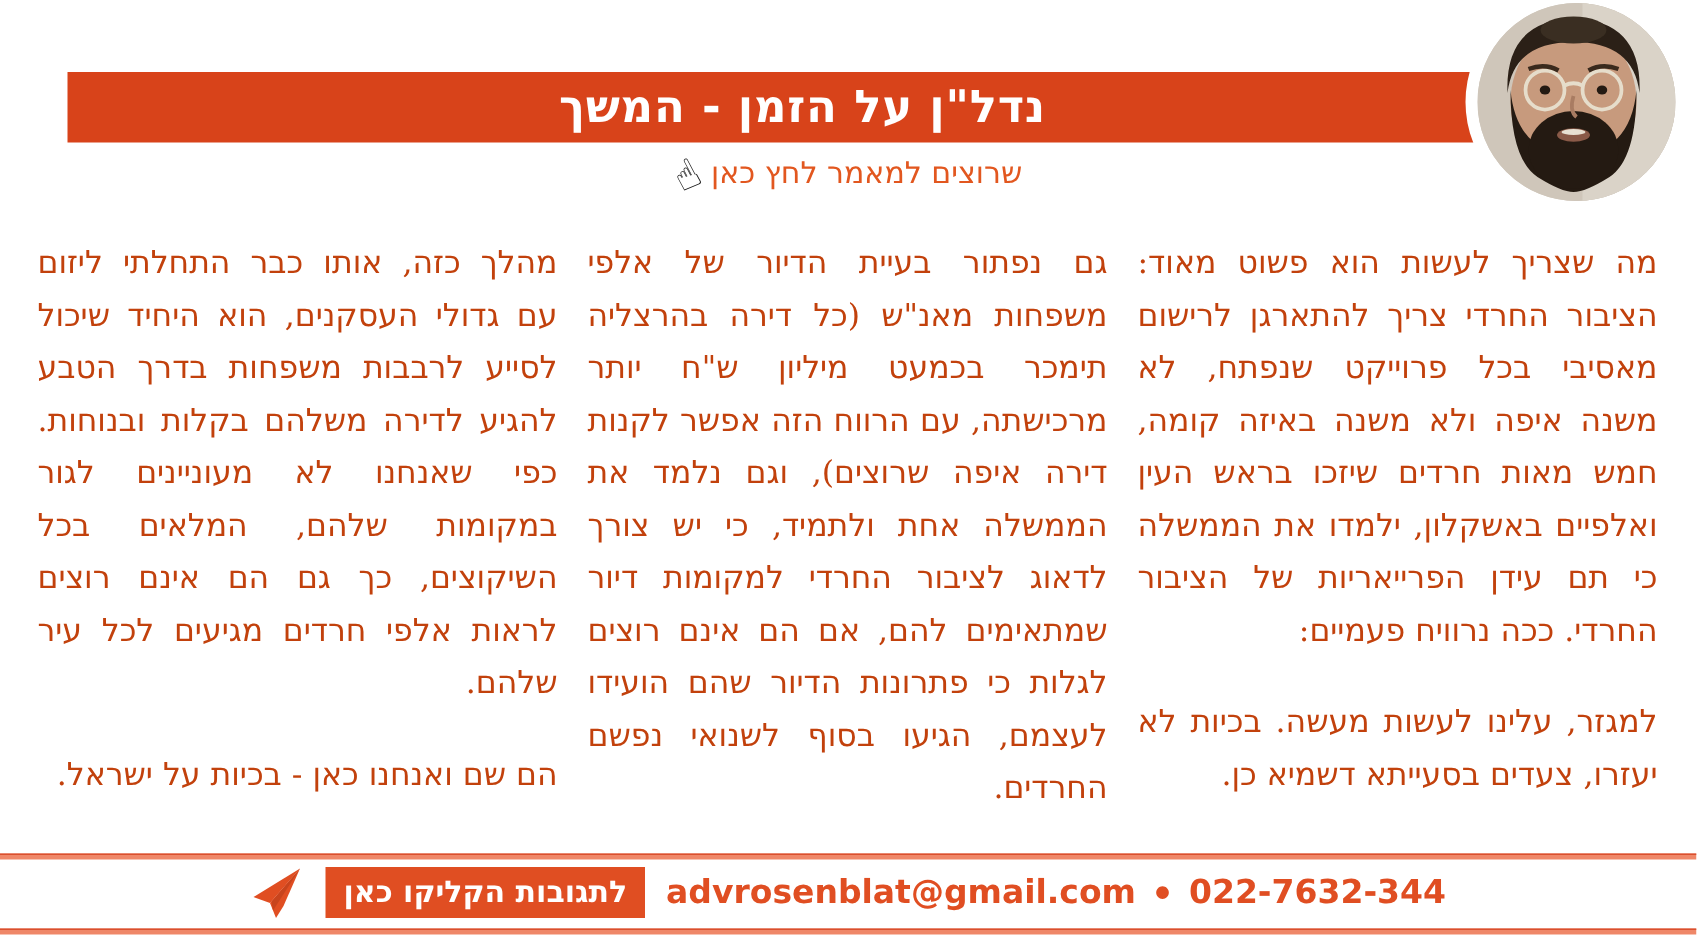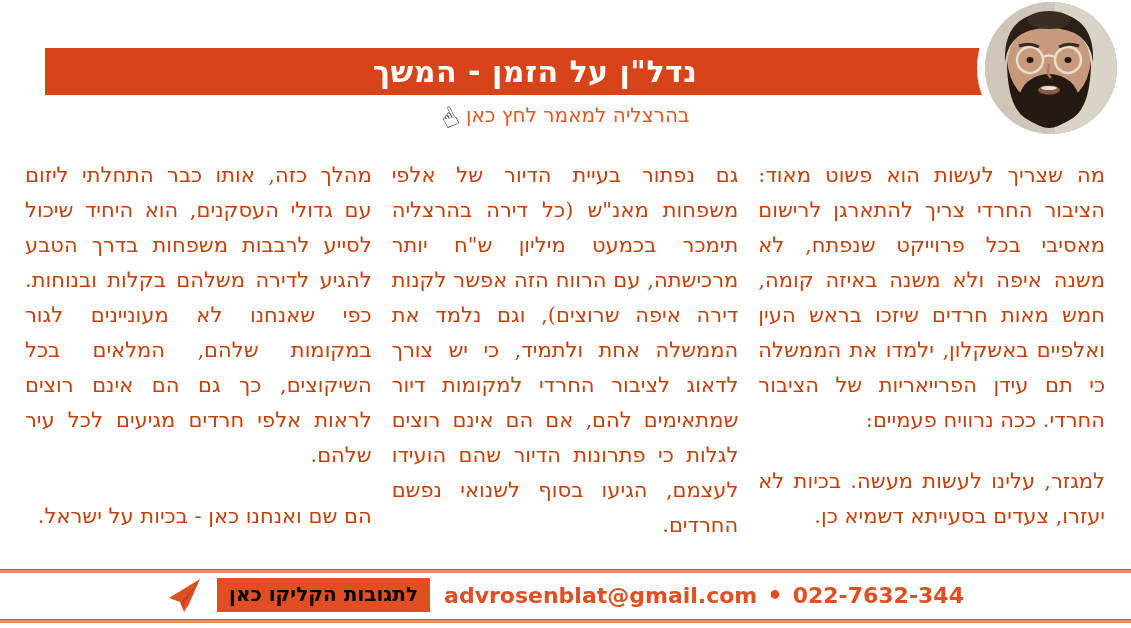--- a/index.html
+++ b/index.html
@@ -50,21 +50,21 @@
   }
   .rule-top{top:569px;}
   .rule-bottom{top:619px;}
   .footer-content{
     position:absolute;left:0;right:0;top:574px;height:42px;
     display:flex;align-items:center;justify-content:center;gap:14px;
     direction:ltr;
   }
   .plane-icon{width:36px;height:36px;flex:0 0 auto;}
   .footer-button{
-    background:#e04e22;color:#000000;font-weight:700;font-size:20px;
+    background:#e04e22;color:#ffffff;font-weight:700;font-size:20px;
     padding:4px 12px 6px 12px;direction:rtl;white-space:nowrap;cursor:pointer;
     border:none;font-family:"DejaVu Sans",sans-serif;
   }
   .footer-contact{
     display:flex;align-items:flex-end;gap:10px;direction:ltr;
     color:#e04e22;font-weight:700;font-size:22px;white-space:nowrap;
   }
   .footer-contact .bullet{font-size:24px;line-height:1;}
   a{color:inherit;text-decoration:none;}
 </style>
@@ -91,21 +91,21 @@
     <path d="M58 55 Q64 52 70 55" fill="none" stroke="#e6ddcb" stroke-width="2.5"></path>
     <ellipse cx="45" cy="58" r="3" rx="3.5" ry="3" fill="#241a12"></ellipse>
     <ellipse cx="83" cy="58" rx="3.5" ry="3" fill="#241a12"></ellipse>
     <path d="M34 44 Q45 40 54 45" fill="none" stroke="#3a2a1d" stroke-width="3"></path>
     <path d="M74 45 Q83 40 94 44" fill="none" stroke="#3a2a1d" stroke-width="3"></path>
     <path d="M64 62 Q61 72 66 76" fill="none" stroke="#a97c62" stroke-width="2.5"></path>
   </svg>
 </div>
 
 <div class="sub-link">
-  <span>בהרצליה למאמר לחץ כאן</span>
+  <span>שרוצים למאמר לחץ כאן</span>
   <span class="hand-icon">☝</span>
 </div>
 
 <div class="columns">
   <div class="col">
     <p>מה שצריך לעשות הוא פשוט מאוד: הציבור החרדי צריך להתארגן לרישום מאסיבי בכל פרוייקט שנפתח, לא משנה איפה ולא משנה באיזה קומה, חמש מאות חרדים שיזכו בראש העין ואלפיים באשקלון, ילמדו את הממשלה כי תם עידן הפרייאריות של הציבור החרדי. ככה נרוויח פעמיים:</p>
     <p>למגזר, עלינו לעשות מעשה. בכיות לא יעזרו, צעדים בסעייתא דשמיא כן.</p>
   </div>
   <div class="col">
     <p>גם נפתור בעיית הדיור של אלפי משפחות מאנ"ש (כל דירה בהרצליה תימכר בכמעט מיליון ש"ח יותר מרכישתה, עם הרווח הזה אפשר לקנות דירה איפה שרוצים), וגם נלמד את הממשלה אחת ולתמיד, כי יש צורך לדאוג לציבור החרדי למקומות דיור שמתאימים להם, אם הם אינם רוצים לגלות כי פתרונות הדיור שהם הועידו לעצמם, הגיעו בסוף לשנואי נפשם החרדים.</p>

